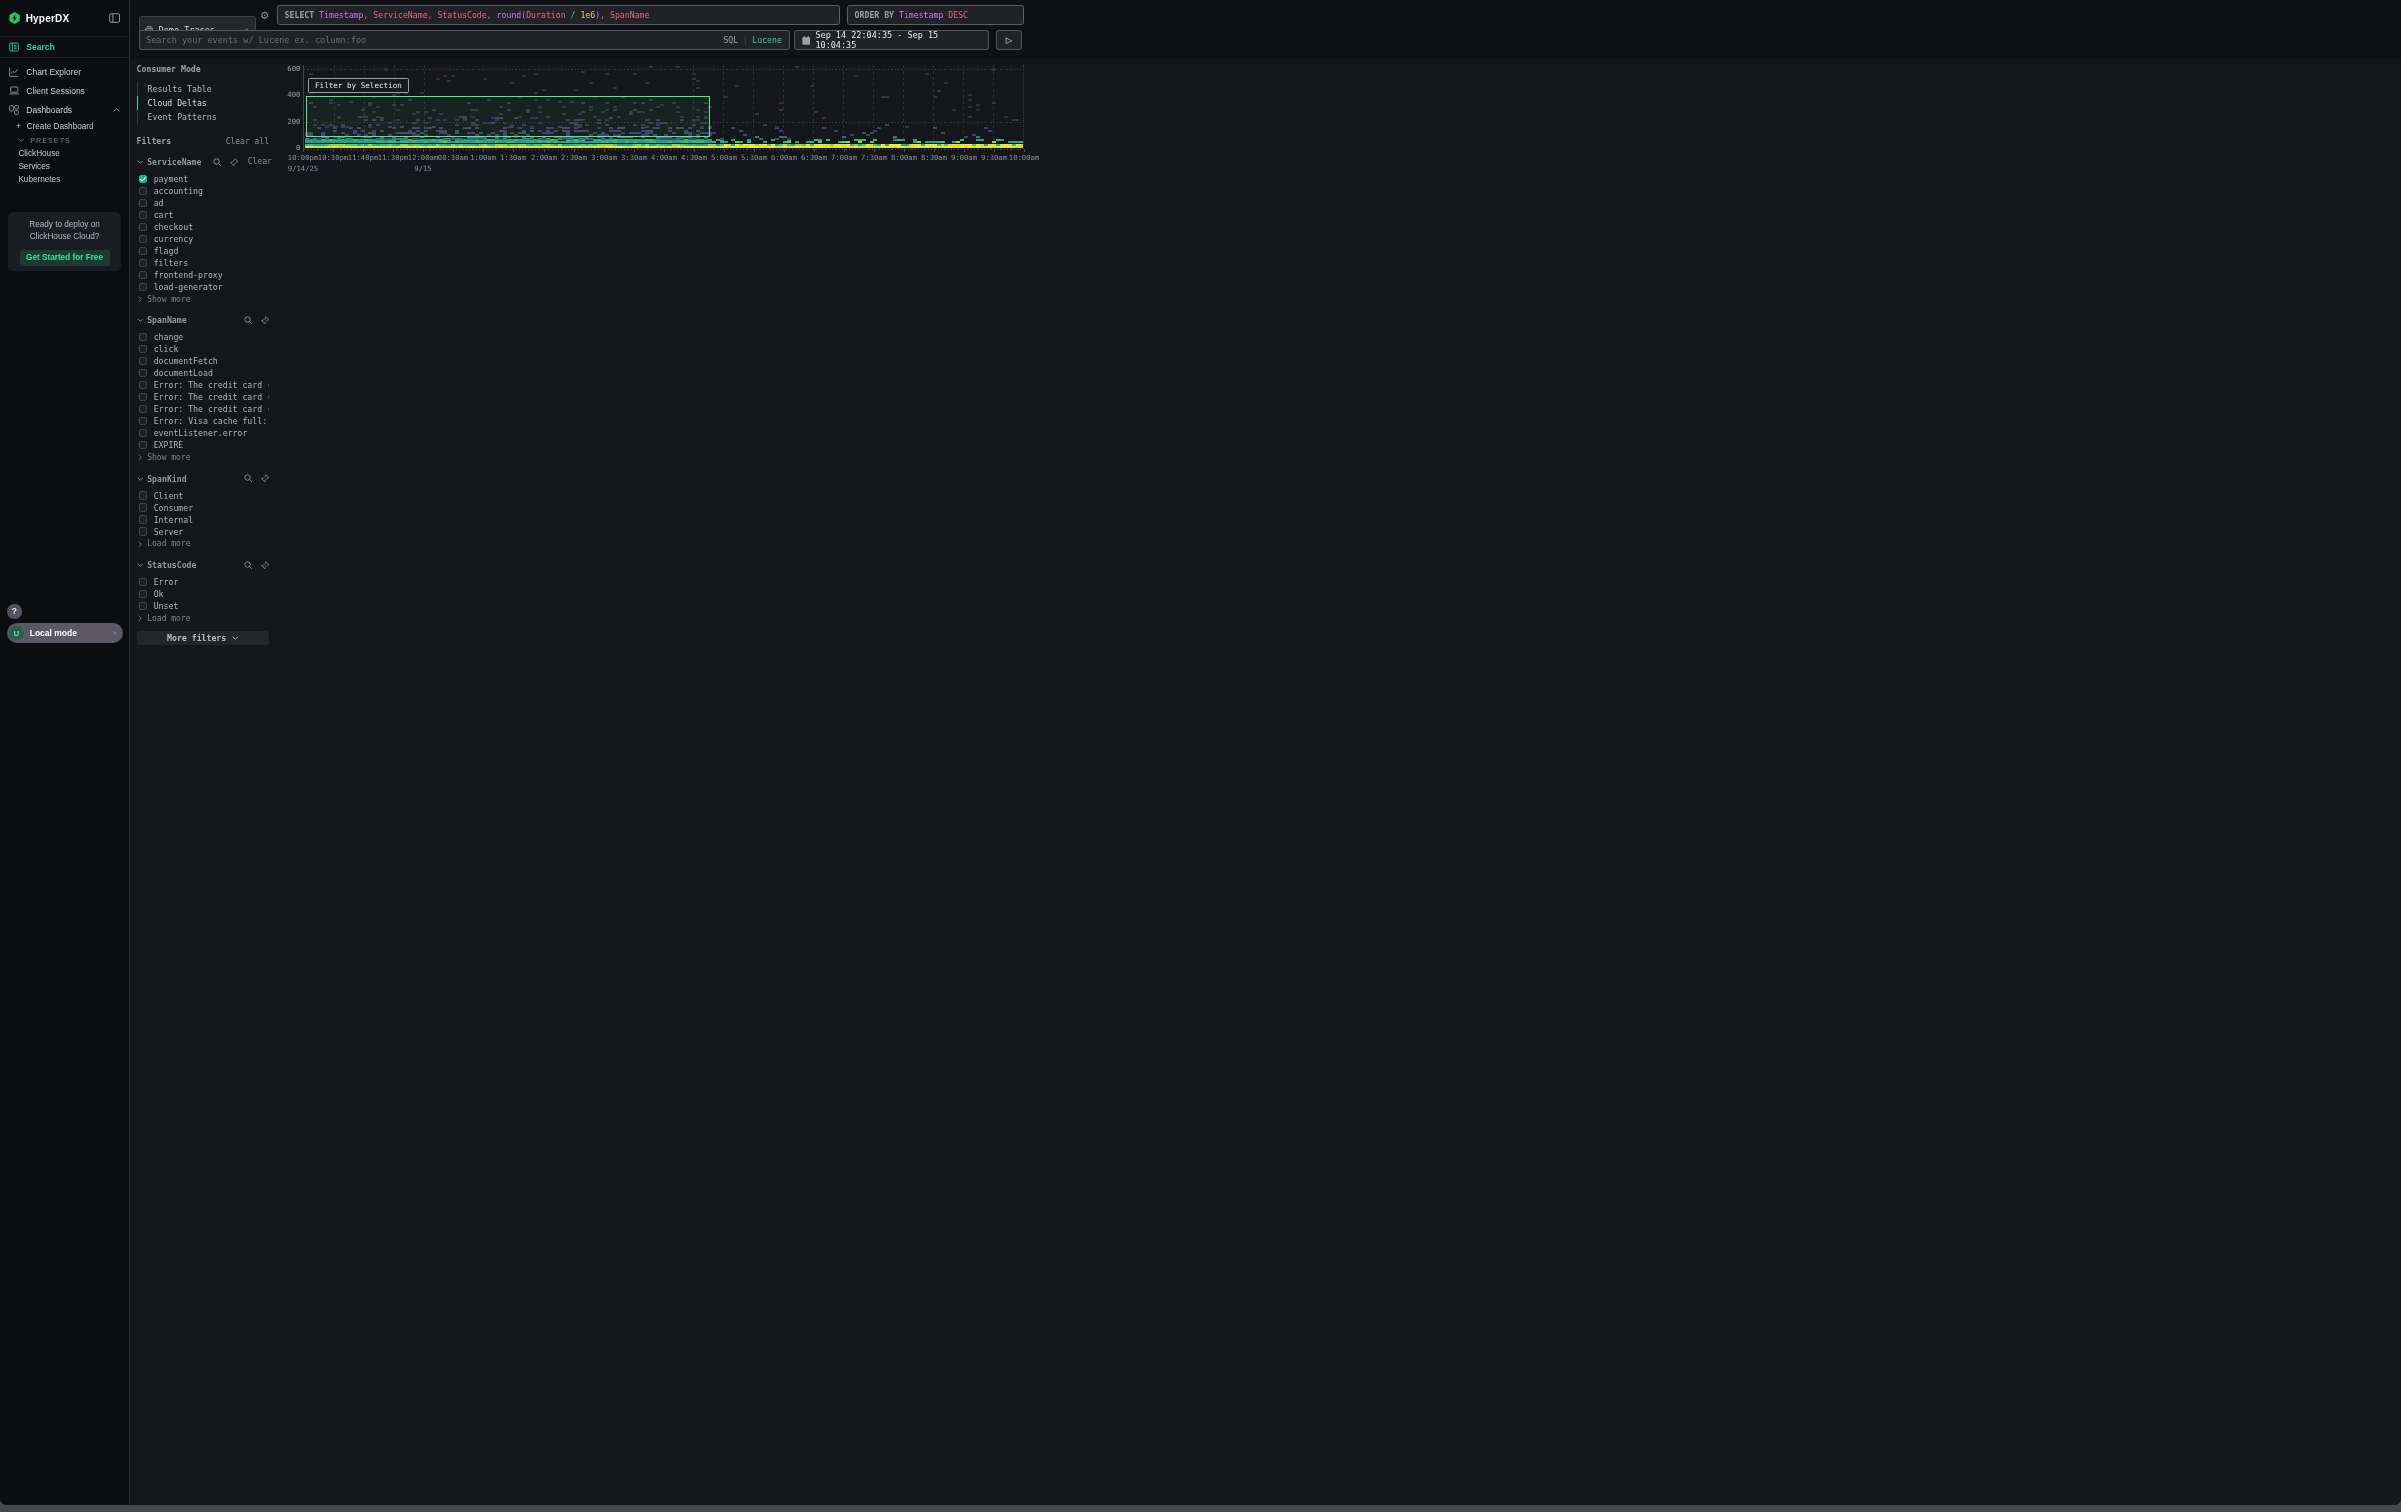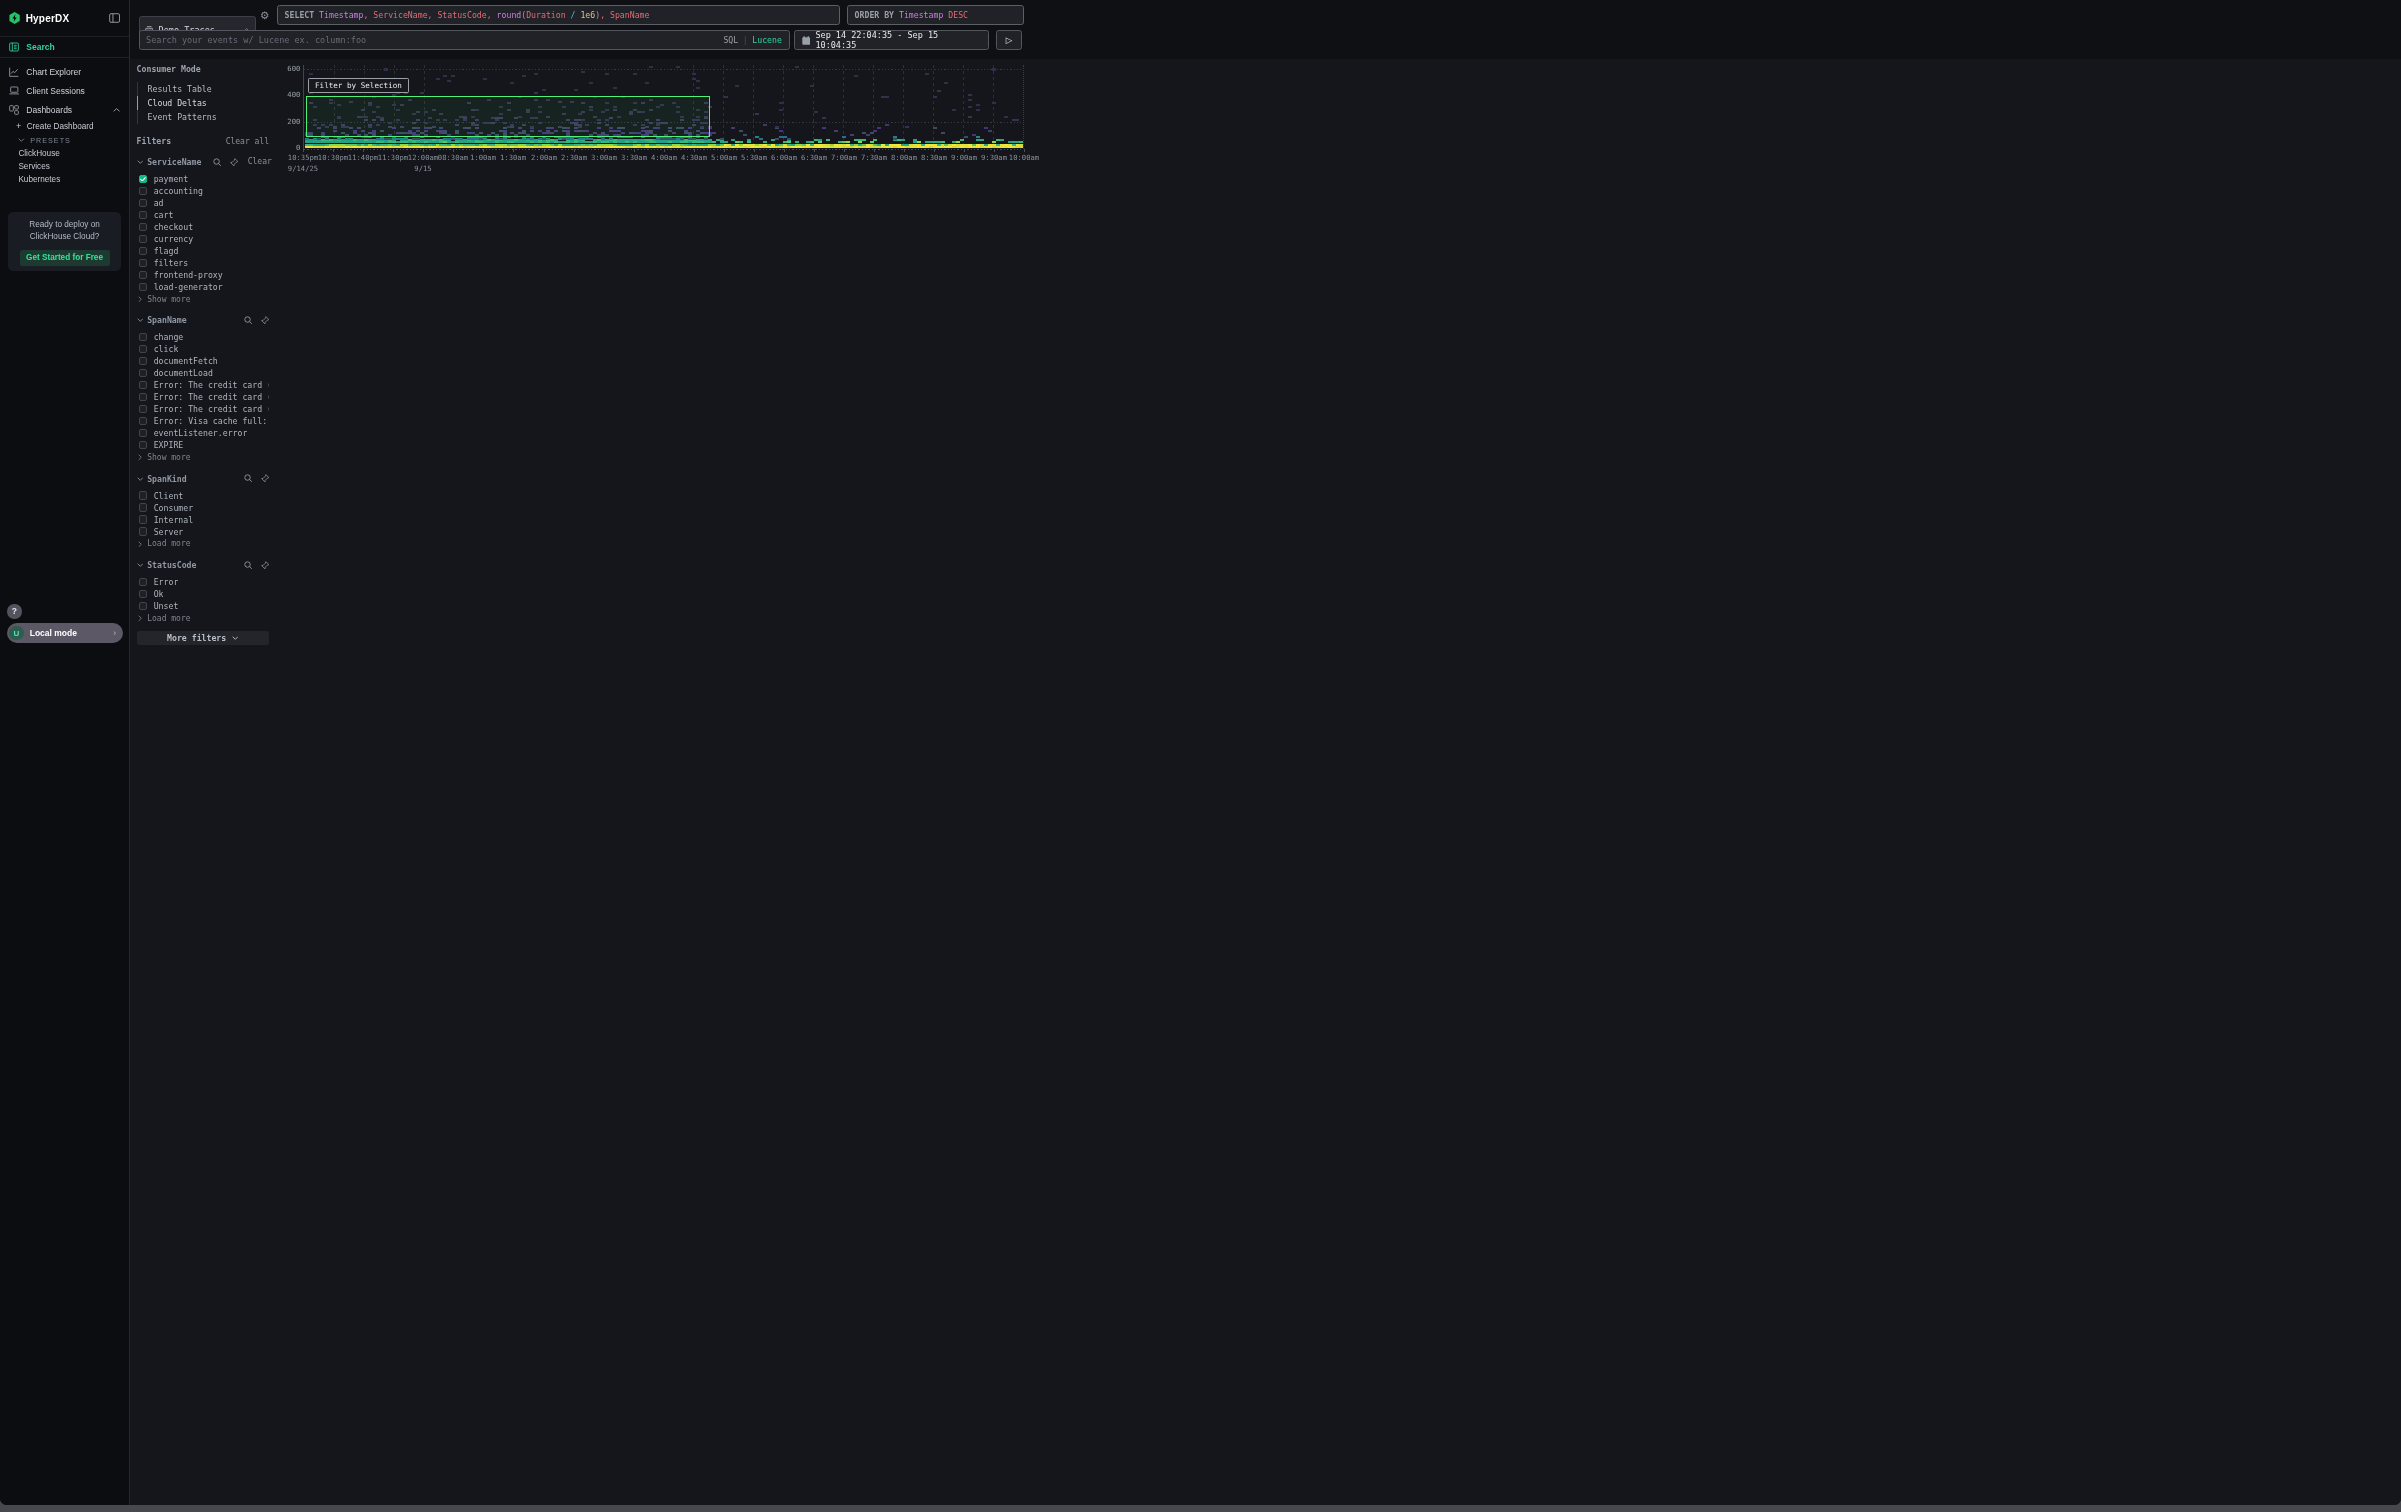--- a/index.html
+++ b/index.html
@@ -1951,21 +1951,21 @@
             <div class="hm-cell" style="left: 506px; top: 19.5px; width: 4px; height: 2.3px; background: rgb(51, 45, 71);"></div>
             <div class="hm-cell" style="left: 550px; top: 10.2px; width: 4px; height: 2.3px; background: rgb(51, 45, 71);"></div>
             <div class="hm-cell" style="left: 621px; top: 8px; width: 4px; height: 2.3px; background: rgb(51, 45, 71);"></div>
             <div class="hm-cell" style="left: 640px; top: 17px; width: 4px; height: 2.3px; background: rgb(51, 45, 71);"></div>
             <div class="hm-cell" style="left: 688px; top: 3.3px; width: 4px; height: 2.3px; background: rgb(51, 45, 71);"></div>
           </div>
         <div id="selection-rect"></div>
         <div id="sel-tooltip">Filter by Selection</div>
       </div>
       <div id="xlabels">
-          <div class="xlabel" style="left: 28px;">10:35pm</div>
+          <div class="xlabel" style="left: 28px;">10:00pm</div>
           <div class="tickmark" style="left: 28px;"></div>
           <div class="xlabel" style="left: 58px;">10:30pm</div>
           <div class="tickmark" style="left: 58px;"></div>
           <div class="xlabel" style="left: 88px;">11:40pm</div>
           <div class="tickmark" style="left: 88px;"></div>
           <div class="xlabel" style="left: 118px;">11:30pm</div>
           <div class="tickmark" style="left: 118px;"></div>
           <div class="xlabel" style="left: 148px;">12:00am</div>
           <div class="tickmark" style="left: 148px;"></div>
           <div class="xlabel" style="left: 178px;">08:30am</div>

